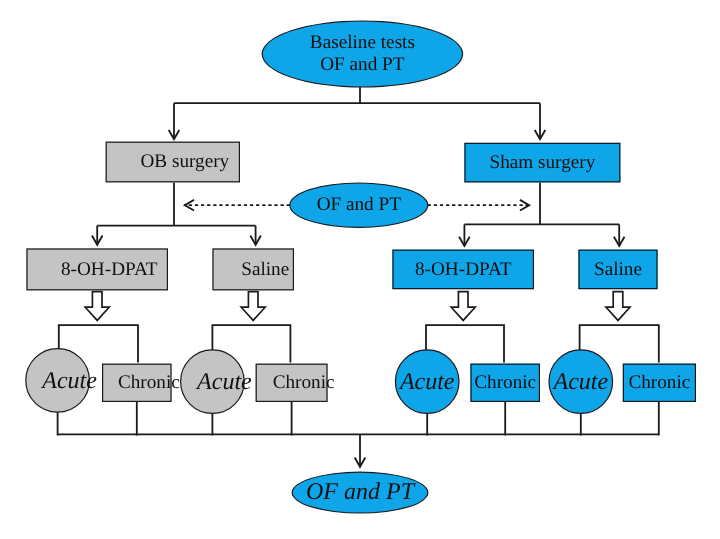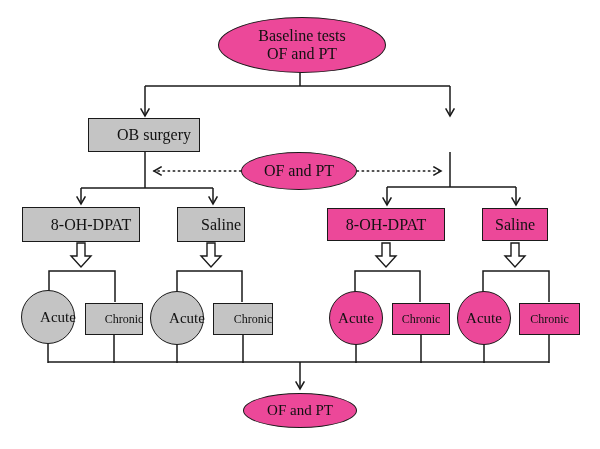--- a/index.html
+++ b/index.html
@@ -4,29 +4,29 @@
 <style>
   html,body{margin:0;padding:0;background:#fff;}
   .canvas{
     position:relative;width:600px;height:449px;background:#fff;
     font-family:"Liberation Serif","DejaVu Serif",serif;color:#111;
     overflow:hidden;
   }
   svg.wires{position:absolute;left:0;top:0;}
   .node{
     position:absolute;display:flex;align-items:center;justify-content:center;
-    text-align:center;box-sizing:border-box;background:#ec4899;
+    text-align:center;box-sizing:border-box;background:#0ea5e9;
     border:1.7px solid #1a1a1a;
   }
   .ellipse{border-radius:50%;flex-direction:column;line-height:1.12;}
   .circle{border-radius:50%;}
   .gray{background:#c4c4c4;padding-left:20px;}
   .fs16{font-size:16px;}
-  .fs15{font-size:15px;}
-  .fs14{font-size:12px;}
+  .fs15{font-size:20px;font-style:italic;}
+  .fs14{font-size:16px;}
 </style>
 </head>
 <body>
 
 <div class="canvas">
 
   <svg class="wires" width="600" height="449" viewBox="0 0 600 449">
     <defs>
       <marker id="vee" viewBox="0 0 10 10" refX="8" refY="5" markerWidth="11" markerHeight="11" markerUnits="userSpaceOnUse" orient="auto-start-reverse">
         <path d="M1,1 L8,5 L1,9" fill="none" stroke="#1a1a1a" stroke-width="1.4"></path>
@@ -72,20 +72,21 @@
       <polygon points="511,243 519,243 519,256 525,256 515,267 505,256 511,256"></polygon>
     </g>
   </svg>
 
   <div class="node ellipse fs16" style="left:218px;top:17px;width:168px;height:56px;">
     <div>Baseline tests</div>
     <div>OF and PT</div>
   </div>
 
   <div class="node gray fs16" style="left:88px;top:118px;width:112px;height:34px;">OB surgery</div>
+  <div class="node fs16" style="left:387px;top:119px;width:130px;height:33px;">Sham surgery</div>
 
   <div class="node ellipse fs16" style="left:241px;top:152px;width:116px;height:38px;">OF and PT</div>
 
   <div class="node gray fs16" style="left:22px;top:207px;width:118px;height:35px;">8-OH-DPAT</div>
   <div class="node gray fs16" style="left:177px;top:207px;width:68px;height:35px;">Saline</div>
   <div class="node fs16" style="left:327px;top:208px;width:118px;height:33px;">8-OH-DPAT</div>
   <div class="node fs16" style="left:482px;top:208px;width:66px;height:33px;">Saline</div>
 
   <div class="node circle gray fs15" style="left:21px;top:290px;width:54px;height:54px;">Acute</div>
   <div class="node circle gray fs15" style="left:150px;top:291px;width:54px;height:54px;">Acute</div>

